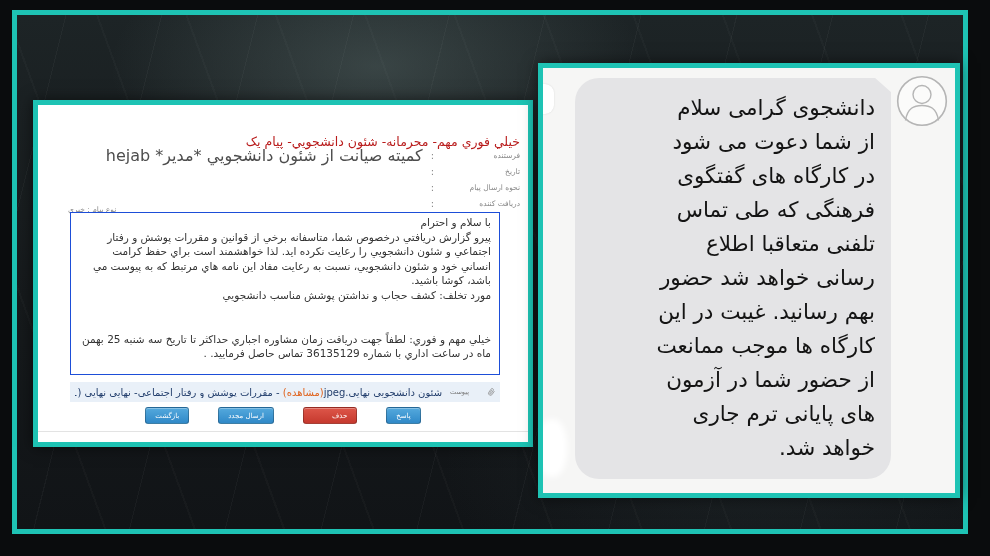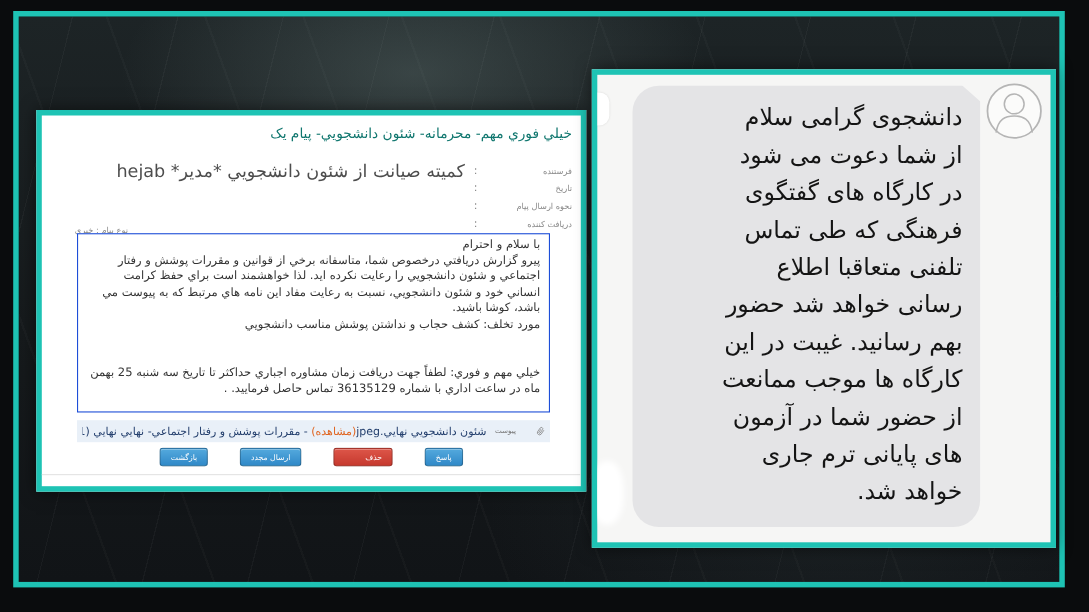--- a/index.html
+++ b/index.html
@@ -28,22 +28,22 @@
     position:absolute; left:33px; top:100px; width:500px; height:347px;
     border:5px solid #1ec3b4; background:#ffffff;
     box-shadow:0 0 14px rgba(0,0,0,0.55);
     direction:rtl;
   }
   .lp-head {
     position:absolute; left:25px; right:14px; top:9px; height:11px;
     background:#d9d9d9; font-size:7px; line-height:11px; text-align:center; color:#444;
   }
   .lp-title {
-    position:absolute; right:8px; top:8px;
-    font-size:12.5px; color:#0f766e; white-space:nowrap;
+    position:absolute; right:8px; top:29px;
+    font-size:12.5px; color:#b91c1c; white-space:nowrap;
   }
   .lp-rows { position:absolute; right:8px; left:8px; top:42px; }
   .lp-row { display:flex; align-items:center; height:16px; direction:rtl; }
   .lp-label { width:86px; font-size:7.5px; color:#8a8a8a; flex:0 0 auto; }
   .lp-colon { font-size:10px; color:#8a8a8a; margin-left:8px; }
   .lp-value { font-size:16px; color:#4d4d4d; white-space:nowrap; }
   .lp-msgtype {
     position:absolute; left:30px; top:80px; font-size:7.5px; color:#8a8a8a; direction:rtl;margin-top:20px;
   }
   .lp-msgbox {

